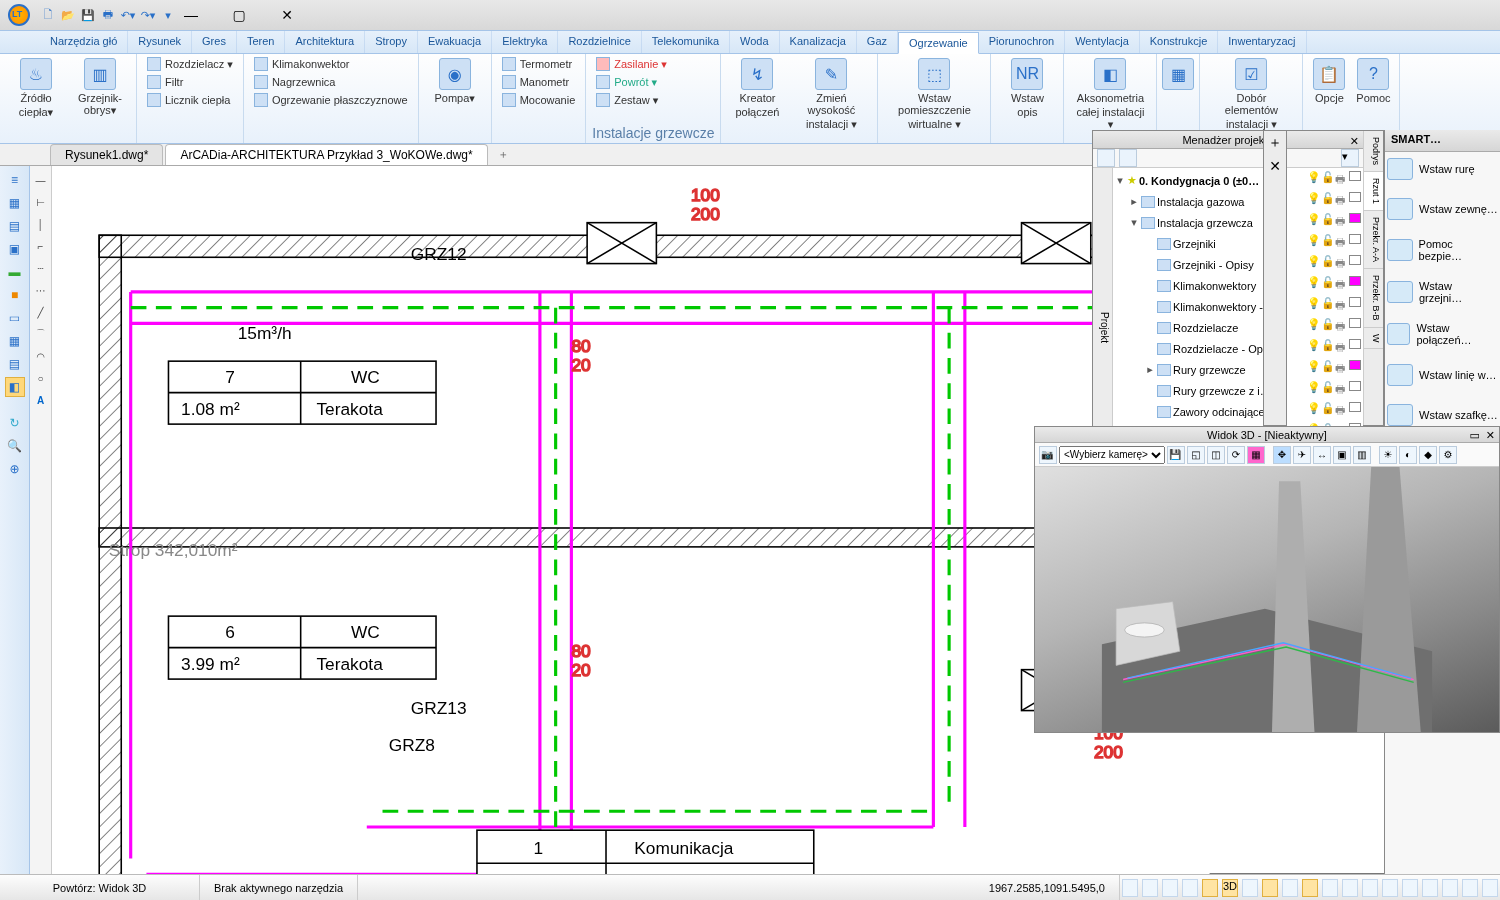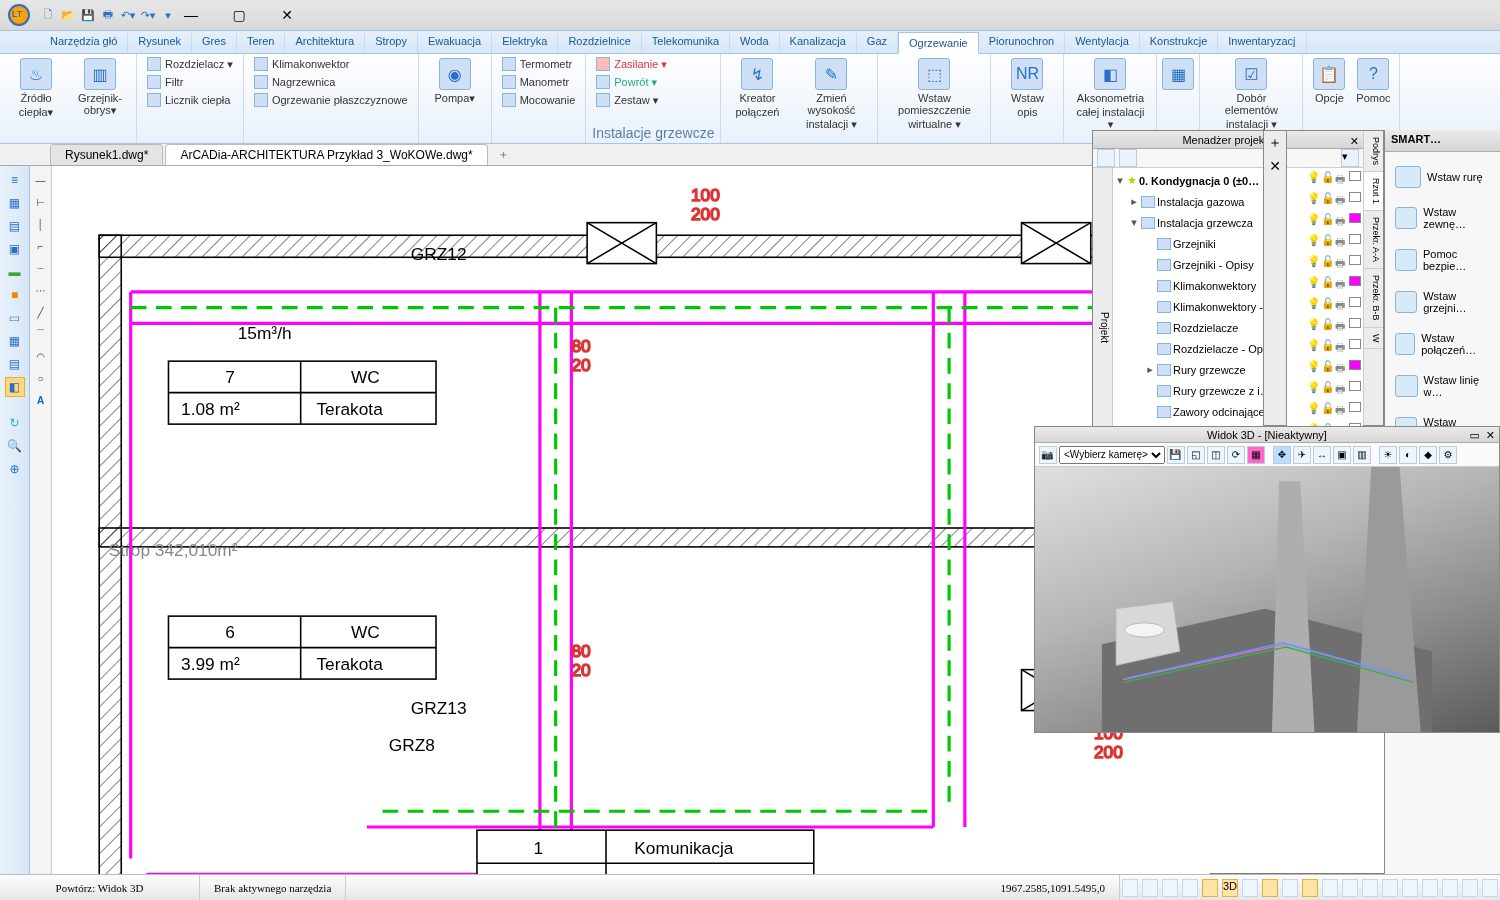--- a/index.html
+++ b/index.html
@@ -67,36 +67,36 @@
 .tree-row .bulb { width:12px; color:#e6c200; }
 .tree-row .lock { width:12px; color:#2a70c8; }
 .tree-row .print { width:12px; color:#888; }
 .tree-row .sw { width:12px; height:10px; border:1px solid #888; display:inline-block; }
 .pm-right-tabs { width:20px; background:#ececec; border-left:1px solid #ccc; display:flex; flex-direction:column; }
 .pm-right-tabs span { writing-mode:vertical-rl; font-size:9px; padding:6px 2px; border-bottom:1px solid #ccc; }
 
 
 .smart-panel { position:absolute; top:130px; right:0; width:116px; bottom:26px; background:#f7f7f7; border-left:1px solid #888; z-index:4; }
 .smart-title { height:22px; background:linear-gradient(#eaeaea,#d6d6d6); font-weight:bold; padding:3px 6px; border-bottom:1px solid #aaa; overflow:hidden; }
-.smart-items { padding:8px; display:flex; flex-direction:column; gap:6px; }
+.smart-items { padding:0; display:flex; flex-direction:column; gap:6px; }
 .smart-item { display:flex; align-items:center; gap:6px; padding:6px 2px; cursor:pointer; }
 .smart-item .sic { width:26px; height:22px; background:#d6eaf8; border:1px solid #8ab4de; border-radius:3px; }
 
 
 .view3d { position:absolute; top:426px; right:0; width:466px; height:307px; background:#f7f7f7; border:1px solid #888; z-index:6; display:flex; flex-direction:column; }
 .view3d-title { height:16px; background:linear-gradient(#eaeaea,#d6d6d6); text-align:center; font-size:10px; line-height:16px; position:relative; border-bottom:1px solid #aaa; }
 .view3d-title .btns { position:absolute; right:4px; top:0; display:flex; gap:6px; font-size:10px; }
 .view3d-tb { height:24px; display:flex; align-items:center; gap:2px; padding:0 4px; border-bottom:1px solid #ccc; background:#fafafa; }
 .view3d-tb select { font-size:10px; height:18px; }
 .view3d-tb .vi { width:18px; height:18px; border:1px solid #bcd; background:#eef6fd; cursor:pointer; display:inline-flex;align-items:center;justify-content:center;font-size:10px; }
 .view3d-canvas { flex:1; background:linear-gradient(160deg,#e0e0e0,#b5b5b5 40%,#8a8a8a 70%,#5b5b5b); position:relative; overflow:hidden; }
 
 
 .statusbar { position:absolute; left:0; right:0; bottom:0; height:26px; background:linear-gradient(#fdfdfd,#e6e6e6); border-top:1px solid #bbb; display:flex; align-items:center; font-size:11px; }
-.statusbar .seg { padding:0 14px; border-right:1px solid #ccc; height:100%; display:flex; align-items:center;font-family:Liberation Serif, serif; }
+.statusbar .seg { padding:0 14px; border-right:1px solid #ccc; height:100%; display:flex; align-items:center; }
 .statusbar .fill { flex:1; }
 .statusbar .sic { width:16px; height:18px; margin:0 2px; border:1px solid #c4d7ec; background:#eef6fd; cursor:pointer; }
 .statusbar .sic.on { background:#ffe4a3; border-color:#e0b040; }
 
 .smalltab { position:absolute; left:1263px; top:130px; width:24px; height:296px; background:#ececec; border:1px solid #888; z-index:5; }
 .smalltab span{ display:block; font-size:14px; text-align:center; padding:3px 0; cursor:pointer; }
 
 .row-glyphs { display:flex; gap:2px; margin-left:auto; }
 </style>
 </head>

